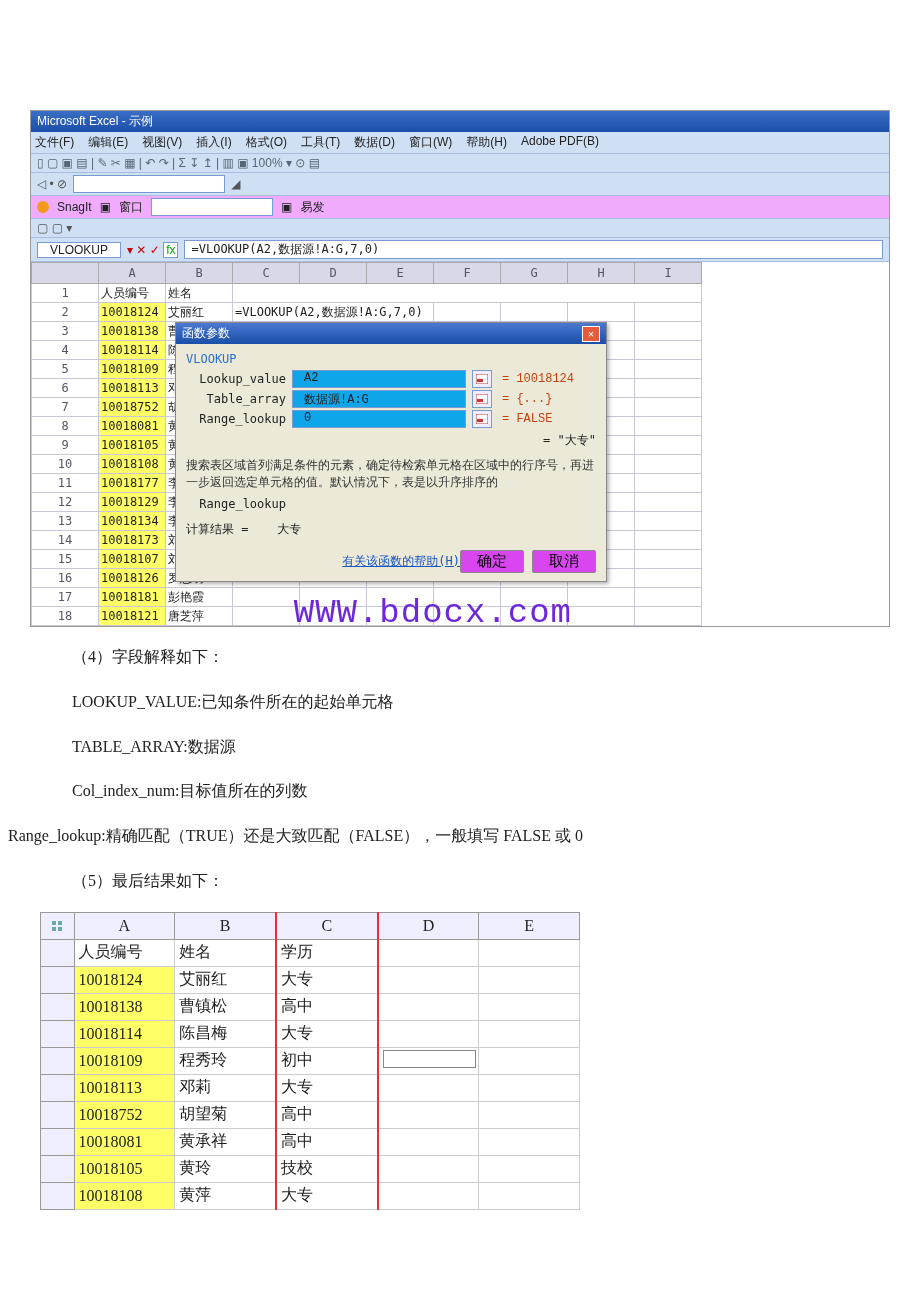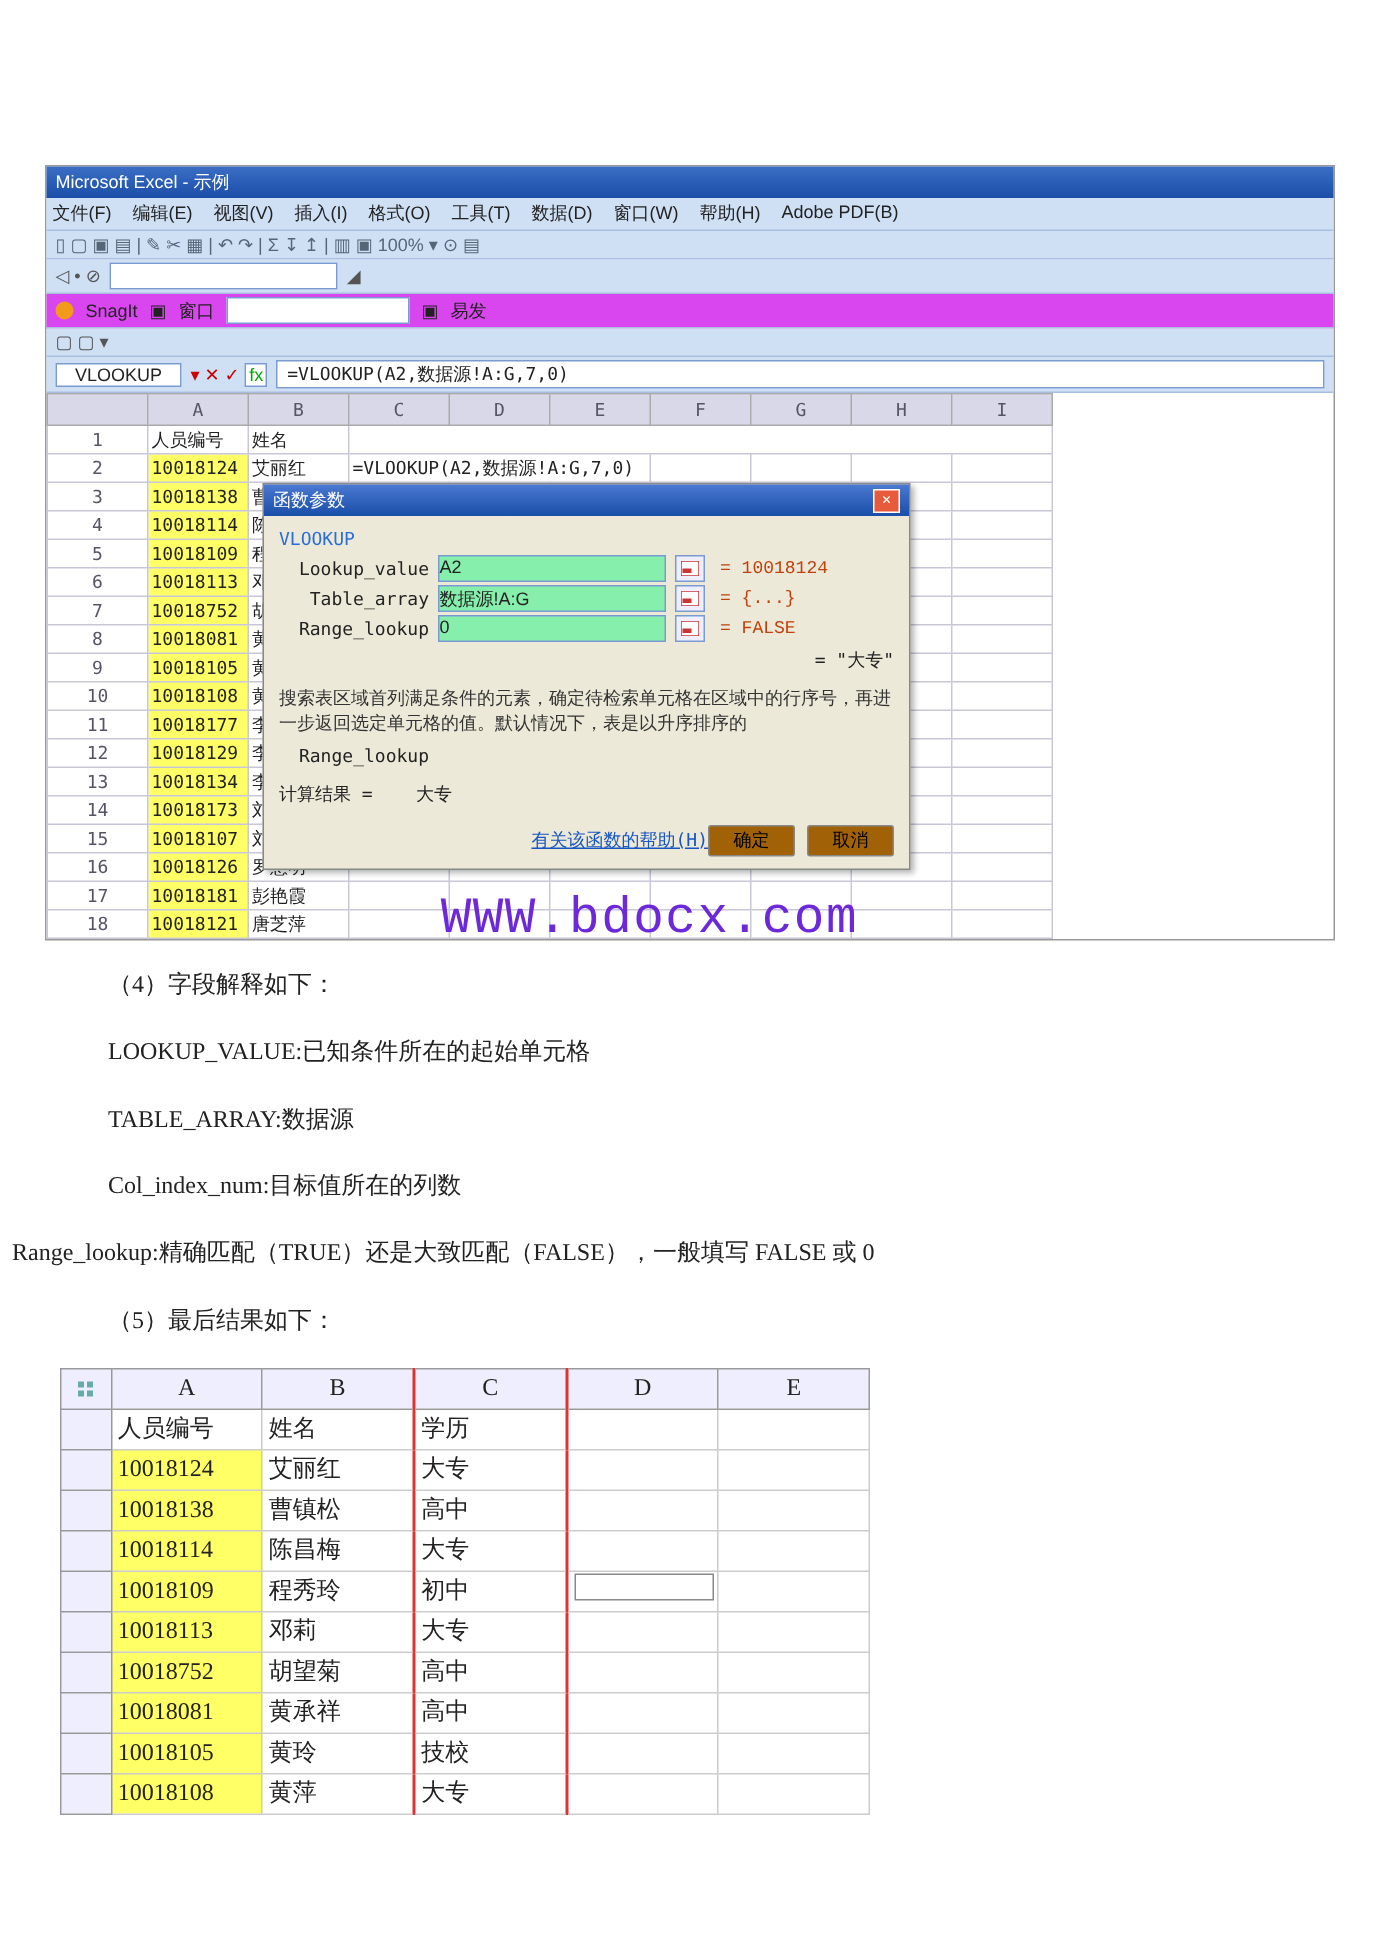--- a/index.html
+++ b/index.html
@@ -2,21 +2,21 @@
 <html><head>
 <meta charset="utf-8">
 <style>
 html,body{margin:0;padding:0;font-family:"Microsoft YaHei",SimSun,sans-serif;font-size:14px;color:#222;background:#fff}
 .page{width:900px;margin:0 auto;box-sizing:border-box;padding:10px 0}
 .shot{margin:100px 20px 10px 20px;border:1px solid #999;background:#fff;position:relative}
 .titlebar{background:linear-gradient(#3b6ec4,#1a4ea8);color:#fff;font-size:12px;padding:2px 6px}
 .menubar{background:#cfe0f5;font-size:12px;padding:2px 4px;display:flex;gap:14px;border-bottom:1px solid #a9bde0}
 .toolbar{background:#cfe0f5;font-size:12px;padding:2px 6px;border-bottom:1px solid #a9bde0;color:#567}
 .toolbar2{background:#cfe0f5;font-size:12px;padding:2px 6px;border-bottom:1px solid #a9bde0;display:flex;align-items:center;gap:6px;color:#555}
-.snagit{background:#d946ef;font-size:12px;padding:2px 6px;border-bottom:1px solid #a9bde0;display:flex;align-items:center;gap:8px}
+.snagit{background:#f0abfc;font-size:12px;padding:2px 6px;border-bottom:1px solid #a9bde0;display:flex;align-items:center;gap:8px}
 .snagit .orb{width:12px;height:12px;border-radius:50%;background:#f29b1a;display:inline-block}
 .dd{display:inline-block;min-width:150px;height:16px;border:1px solid #7a9bd1;background:#fff}
 .formulaRow{background:#cfe0f5;font-size:12px;padding:2px 6px;border-bottom:1px solid #a9bde0;display:flex;align-items:center;gap:6px}
 .nameBox{background:#fff;border:1px solid #7a9bd1;padding:0 6px;font-size:12px;min-width:70px;text-align:center}
 .fxBtns{color:#c00;font-size:12px}
 .fxBar{background:#fff;border:1px solid #7a9bd1;padding:0 6px;font-family:Consolas,monospace;font-size:12px;flex:1}
 .grid{display:flex;font-size:12px;font-family:SimSun,monospace}
 .rowHead{width:20px;height:18px;border:1px solid #aaa;border-top:none;text-align:center;background:#d8d8e8;color:#556}
 .sheet{position:relative}
 table.mini{border-collapse:collapse}
@@ -24,32 +24,32 @@
 table.mini td{border:1px solid #c7c7d8;height:18px;width:62px;font-size:12px;padding:0 2px;background:#fff}
 table.mini td.ylw{background:#ffff66}
 .c2text{font-family:SimSun,monospace;white-space:nowrap}
 .dlg{position:absolute;left:144px;top:60px;width:430px;background:#ece9d8;border:1px solid #888;box-shadow:2px 2px 4px rgba(0,0,0,.3);font-size:12px}
 .dlg .dtitle{background:linear-gradient(#4a79d1,#1a4ea8);color:#fff;padding:2px 6px;display:flex;justify-content:space-between;align-items:center}
 .dlg .closeX{background:#e85a3c;color:#fff;width:16px;height:14px;text-align:center;font-weight:bold;border:1px solid #fff;line-height:14px;font-size:10px}
 .dlg .body{padding:8px 10px}
 .dlg .fname{color:#2a6fd6;font-family:Consolas,monospace;margin-bottom:4px}
 .argRow{display:flex;align-items:center;gap:6px;margin:2px 0}
 .argRow label{width:100px;text-align:right;font-family:Consolas,monospace}
-.argRow .inp{flex:1;max-width:150px;background:#86efac;border:1px solid #7a9bd1;padding:0 0;font-family:Liberation Sans, sans-serif;height:16px}
+.argRow .inp{flex:1;max-width:150px;background:#0ea5e9;border:1px solid #7a9bd1;padding:0 11px;font-family:Liberation Mono, monospace;height:16px}
 .argRow .sel{width:18px;height:16px;border:1px solid #7a9bd1;background:#eef;display:inline-flex;align-items:center;justify-content:center}
 .argRow .sel svg{width:12px;height:10px}
 .argRow .eq{font-family:Liberation Mono, monospace;color:#c2410c;margin-left:4px}
 .dlg .desc{margin-top:8px;line-height:1.4;color:#333}
 .dlg .rlDesc{margin-top:6px;display:flex;gap:8px}
 .dlg .rlDesc .lbl{font-family:Consolas,monospace;width:100px;text-align:right}
 .dlg .result{margin-top:10px}
 .dlg .foot{display:flex;justify-content:flex-end;align-items:center;margin-top:12px}
 .dlg .foot a{color:#1756c2;text-decoration:underline}
 .dlg .foot .btns{display:flex;gap:8px}
-.dlg .foot button{font-size:12px;padding:1px 16px;border:1px solid #888;background:#a16207;border-radius:2px}
+.dlg .foot button{font-size:15px;padding:1px 16px;border:1px solid #888;background:#d946ef;border-radius:2px}
 .wm{position:absolute;right:130px;bottom:-6px;font-size:34px;color:#6d28d9;letter-spacing:1px;font-family:Liberation Mono, monospace;pointer-events:none}
 .bodytxt{margin:6px 30px;line-height:1.8;font-size:16px;font-family:"Times New Roman",SimSun,serif}
 .bodytxt .indent{text-indent:2em}
 .resultTbl{margin:12px 30px;border-collapse:collapse;font-size:16px;font-family:SimSun,serif;width:540px}
 .resultTbl th{border:1px solid #999;background:#eef;font-weight:normal;height:24px;width:90px}
 .resultTbl th.colC{border-left:2px solid #d33;border-right:2px solid #d33}
 .resultTbl td{border:1px solid #ccc;height:26px;padding:0 4px}
 .resultTbl td.idc{background:#ffff66}
 .resultTbl td.redL{border-left:2px solid #d33}
 .resultTbl td.redR{border-right:2px solid #d33}

